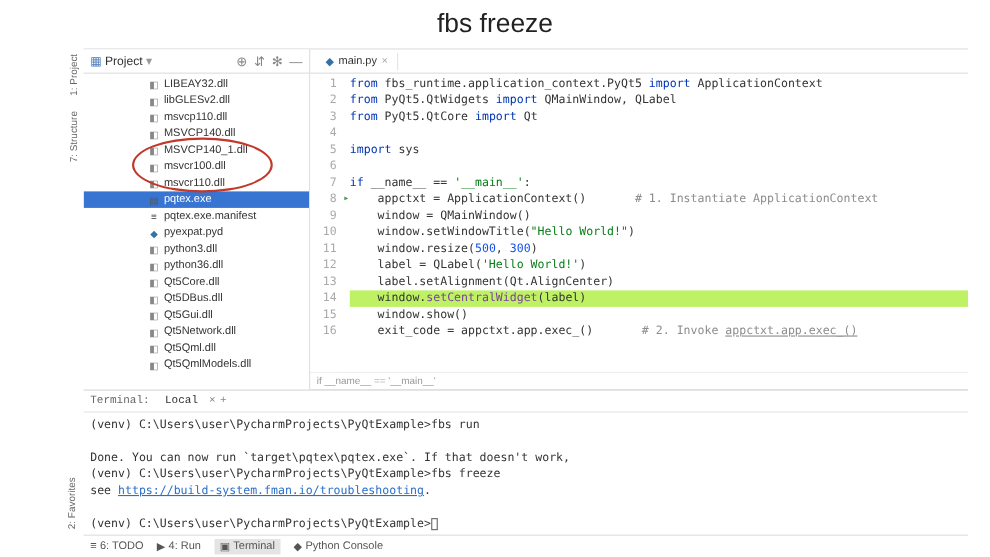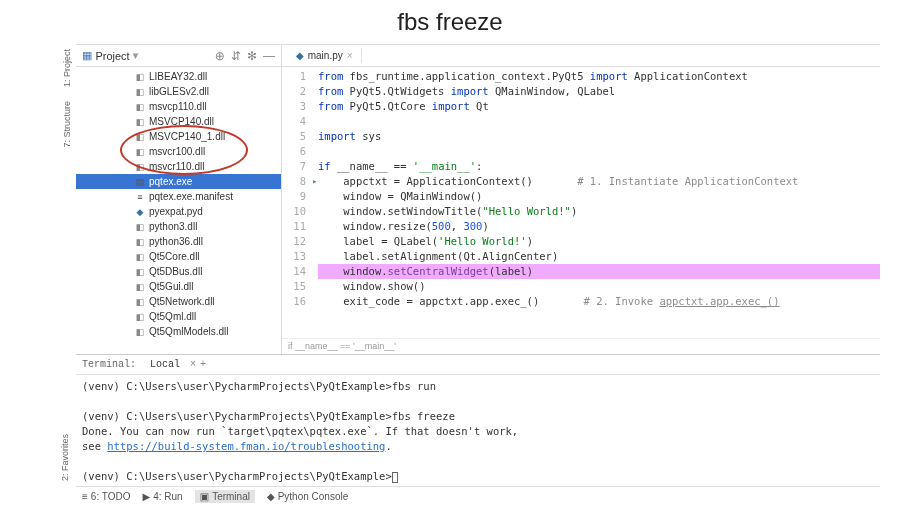--- a/index.html
+++ b/index.html
@@ -26,21 +26,21 @@
 .gutter{width:30px;text-align:right;color:#aaa;padding:2px 6px 0 0;background:#fff;user-select:none}
 .gutter .ln{height:15px}
 .gutter .marker{position:absolute;left:30px;top:107px;color:#4a9c4a;font-size:9px}
 .code{flex:1;padding:2px 0 0 6px;white-space:pre}
 .code .line{height:15px}
 .code .kw{color:#0033b3}
 .code .str{color:#067d17}
 .code .cm{color:#8c8c8c;}
 .code .fn{color:#7a3e9d}
 .code .num{color:#1750eb}
-.code .hl{background:#f0abfc;display:inline-block;width:100%}
+.code .hl{background:#bef264;display:inline-block;width:100%}
 .breadcrumb{font-size:9px;color:#999;padding:2px 6px;border-top:1px solid #eee;height:16px}
 .terminal-panel{margin-left:76px;margin-right:20px;border-top:1px solid #ccc;font-family:Menlo,Consolas,monospace;font-size:10.5px}
 .term-header{display:flex;align-items:center;height:20px;padding:0 6px;border-bottom:1px solid #e4e4e4;font-family:Liberation Mono, monospace;font-size:10px}
 .term-header .tlabel{color:#666;margin-right:8px}
 .term-header .ttab{padding:2px 6px}
 .term-header .tadd{color:#888;cursor:pointer;margin-left:4px}
 .term-body{padding:4px 6px;line-height:15px}
 .term-body a{color:#2a6fc9;}
 .term-body .cursor{display:inline-block;width:6px;height:11px;border:1px solid #666;vertical-align:middle}
 .fav-tab{position:absolute;left:58px;top:432px;writing-mode:vertical-rl;transform:rotate(180deg);font-size:9px;color:#666;padding:2px}
@@ -191,22 +191,22 @@
 <div class="terminal-panel">
   <div class="term-header">
     <span class="tlabel">Terminal:</span>
     <span class="ttab">Local</span>
     <span class="tadd">×</span>
     <span class="tadd">+</span>
   </div>
   <div class="term-body" id="term-body">
       <div>(venv) C:\Users\user\PycharmProjects\PyQtExample&gt;fbs run</div>
       <div>&nbsp;</div>
+      <div>Done. You can now run `target\pqtex\pqtex.exe`. If that doesn't work,</div>
       <div>(venv) C:\Users\user\PycharmProjects\PyQtExample&gt;fbs freeze</div>
-      <div>Done. You can now run `target\pqtex\pqtex.exe`. If that doesn't work,</div>
       <div>see <a href="#">https://build-system.fman.io/troubleshooting</a>.</div>
       <div>&nbsp;</div>
       <div>(venv) C:\Users\user\PycharmProjects\PyQtExample&gt;<span class="cursor"></span></div>
     </div>
 </div>
 
 <div class="fav-tab">2: Favorites</div>
 
 <div class="status-bar">
   <span class="status-item">

